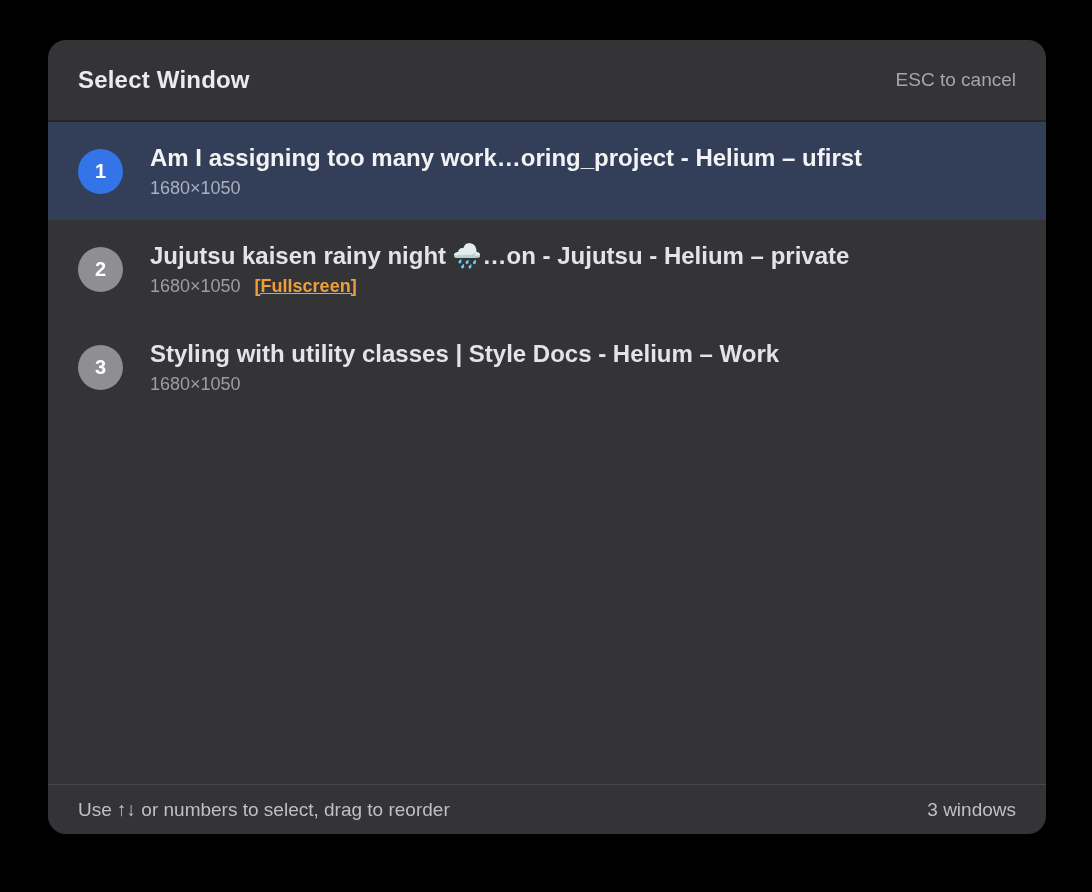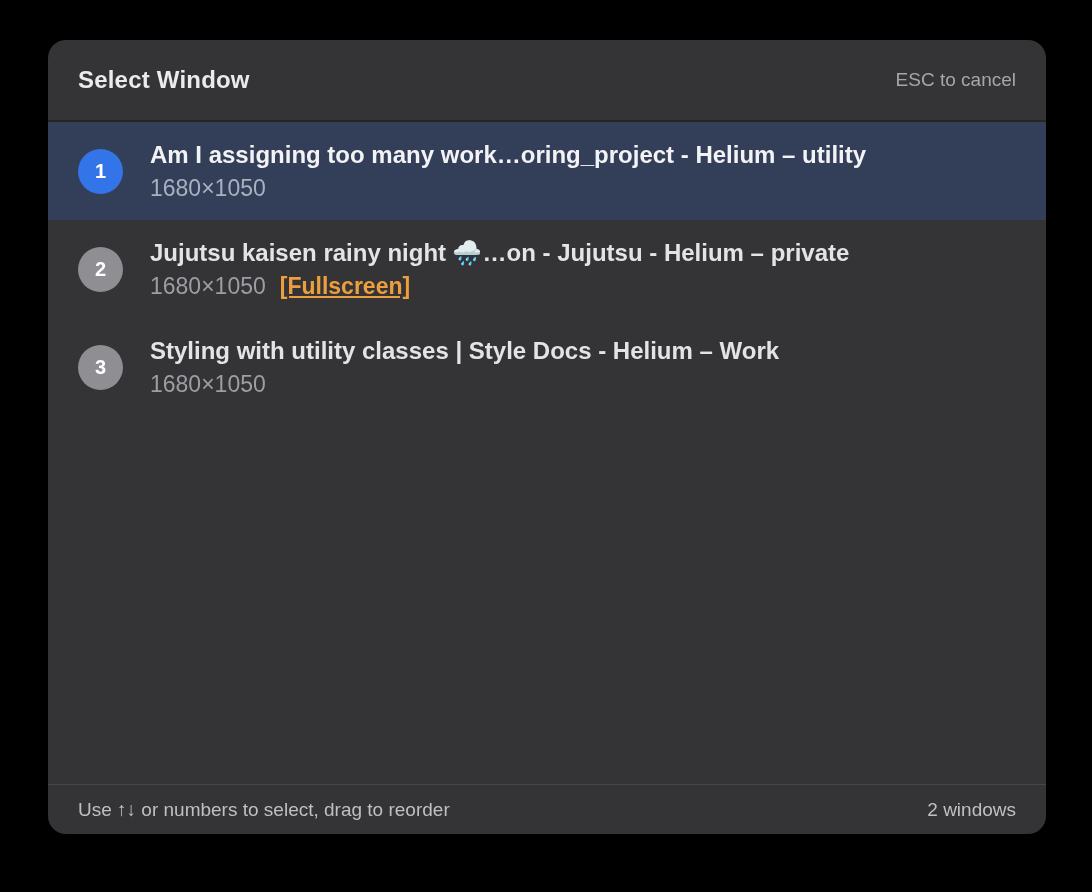--- a/index.html
+++ b/index.html
@@ -94,21 +94,21 @@
     overflow: hidden;
     text-overflow: ellipsis;
   }
   .window-row.selected .window-title {
     color: #f3f3f5;
   }
   .window-meta {
     display: flex;
     align-items: flex-end;
     gap: 14px;
-    font-size: 23px;
+    font-size: 18px;
   }
   .window-size {
     color: #9d9da3;
   }
   .window-row.selected .window-size {
     color: #a9b0c0;
   }
   .fullscreen-badge {
     color: var(--fullscreen-orange);
     font-weight: 600;
@@ -135,21 +135,21 @@
     <div class="panel-header">
       <div class="panel-title">Select Window</div>
       <div class="esc-hint">ESC to cancel</div>
     </div>
 
     <div class="window-list">
 
       <div class="window-row selected">
         <div class="num-badge">1</div>
         <div class="row-text">
-          <div class="window-title">Am I assigning too many work…oring_project - Helium – utility</div>
+          <div class="window-title">Am I assigning too many work…oring_project - Helium – ufirst</div>
           <div class="window-meta">
             <span class="window-size">1680×1050</span>
           </div>
         </div>
       </div>
 
       <div class="window-row">
         <div class="num-badge">2</div>
         <div class="row-text">
           <div class="window-title">Jujutsu kaisen rainy night 🌧️…on - Jujutsu - Helium – private</div>
@@ -167,17 +167,17 @@
           <div class="window-meta">
             <span class="window-size">1680×1050</span>
           </div>
         </div>
       </div>
 
     </div>
 
     <div class="panel-footer">
       <div>Use ↑↓ or numbers to select, drag to reorder</div>
-      <div>2 windows</div>
+      <div>3 windows</div>
     </div>
 
   </div>
 </div>
 
 </body></html>

